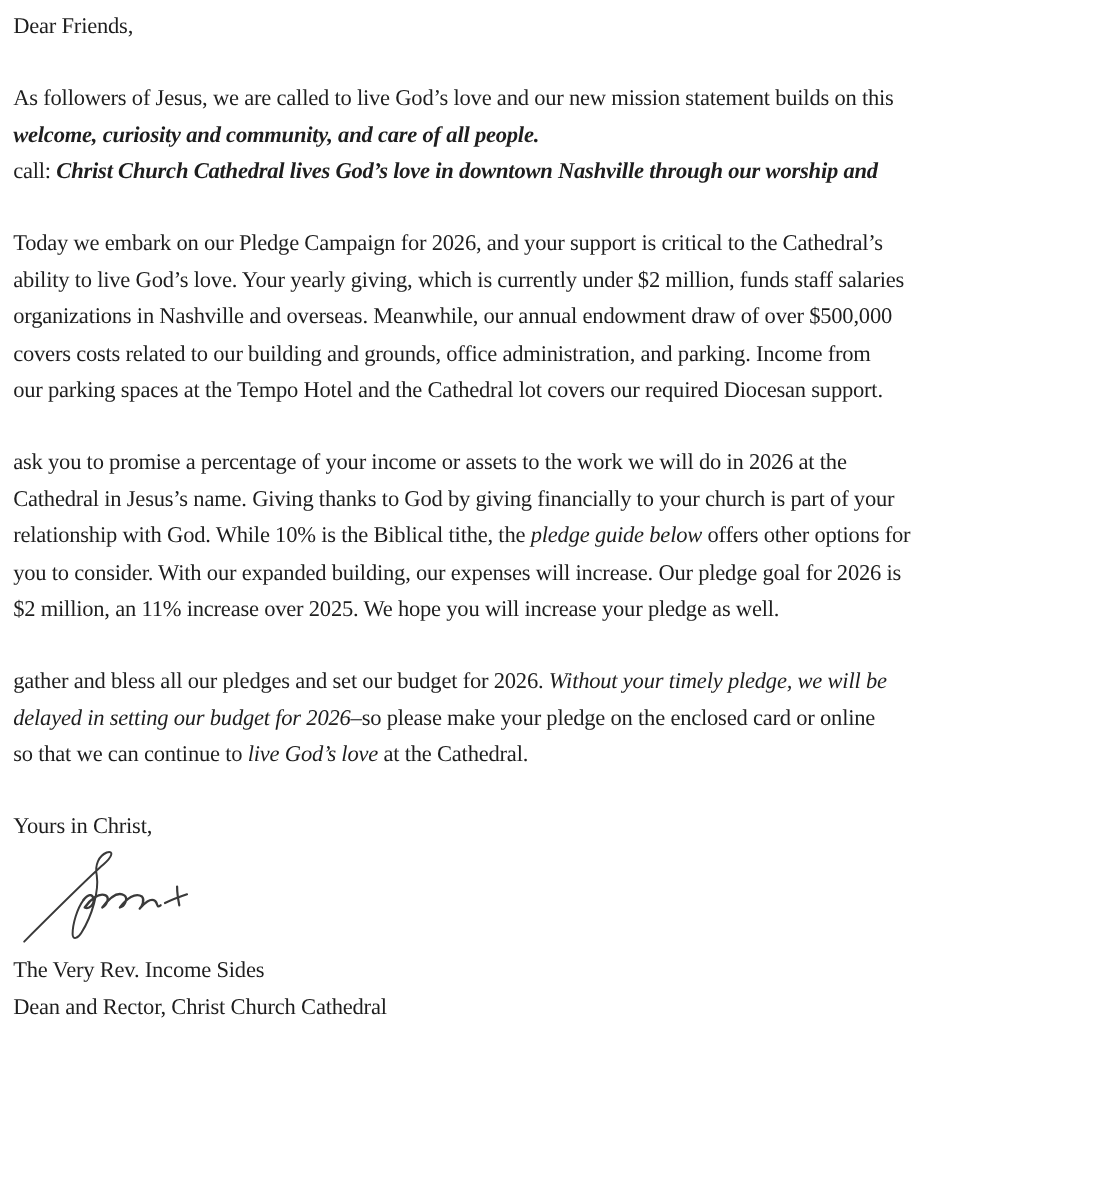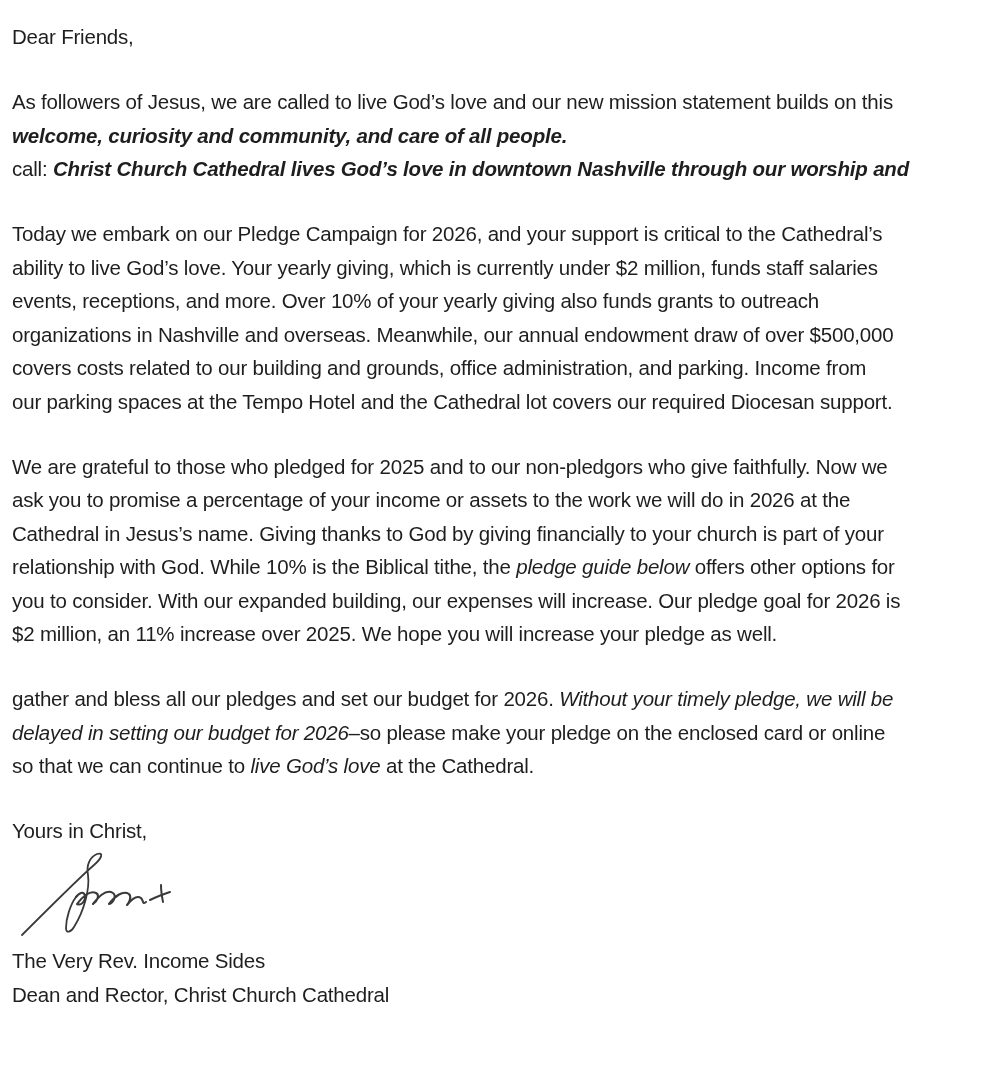--- a/index.html
+++ b/index.html
@@ -7,22 +7,22 @@
     padding: 0;
     background: #ffffff;
   }
   .page {
     position: relative;
     width: 969px;
     height: 1076px;
     background: #ffffff;
     overflow: hidden;
     box-sizing: border-box;
-    padding: 20px 0 0 12px;
-    font-family: Liberation Sans, sans-serif;
+    padding: 8px 0 0 12px;
+    font-family: Liberation Serif, serif;
     font-size: 20.5px;
     line-height: 33.5px;
     letter-spacing: -0.2px;
     color: #1e1e1e;
   }
   .line {
     white-space: pre;
     height: 33.5px;
   }
   .paragraph { margin: 0 0 31.5px 0; }
@@ -60,27 +60,25 @@
 
   <div id="letter-body">
       <div class="paragraph">
         <div class="line"><span>As followers of Jesus, we are called to live God’s love and our new mission statement builds on this</span></div>
         <div class="line"><span class="bi">welcome, curiosity and community, and care of all people.</span></div>
         <div class="line"><span>call: </span><span class="bi">Christ Church Cathedral lives God’s love in downtown Nashville through our worship and</span></div>
       </div>
       <div class="paragraph">
         <div class="line"><span>Today we embark on our Pledge Campaign for 2026, and your support is critical to the Cathedral’s</span></div>
         <div class="line"><span>ability to live God’s love. Your yearly giving, which is currently under $2 million, funds staff salaries</span></div>
-        <div class="line"><span>events, receptions, and more. Over 10% of your yearly giving also funds grants to outreach</span></div>
         <div class="line"><span>organizations in Nashville and overseas. Meanwhile, our annual endowment draw of over $500,000</span></div>
         <div class="line"><span>covers costs related to our building and grounds, office administration, and parking. Income from</span></div>
         <div class="line"><span>our parking spaces at the Tempo Hotel and the Cathedral lot covers our required Diocesan support.</span></div>
       </div>
       <div class="paragraph">
-        <div class="line"><span>We are grateful to those who pledged for 2025 and to our non-pledgors who give faithfully. Now we</span></div>
         <div class="line"><span>ask you to promise a percentage of your income or assets to the work we will do in 2026 at the</span></div>
         <div class="line"><span>Cathedral in Jesus’s name. Giving thanks to God by giving financially to your church is part of your</span></div>
         <div class="line"><span>relationship with God. While 10% is the Biblical tithe, the </span><span class="i">pledge guide below</span><span> offers other options for</span></div>
         <div class="line"><span>you to consider. With our expanded building, our expenses will increase. Our pledge goal for 2026 is</span></div>
         <div class="line"><span>$2 million, an 11% increase over 2025. We hope you will increase your pledge as well.</span></div>
       </div>
       <div class="paragraph">
         <div class="line"><span>gather and bless all our pledges and set our budget for 2026. </span><span class="i">Without your timely pledge, we will be</span></div>
         <div class="line"><span class="i">delayed in setting our budget for 2026</span><span>–so please make your pledge on the enclosed card or online</span></div>
         <div class="line"><span>so that we can continue to </span><span class="i">live God’s love</span><span> at the Cathedral.</span></div>

